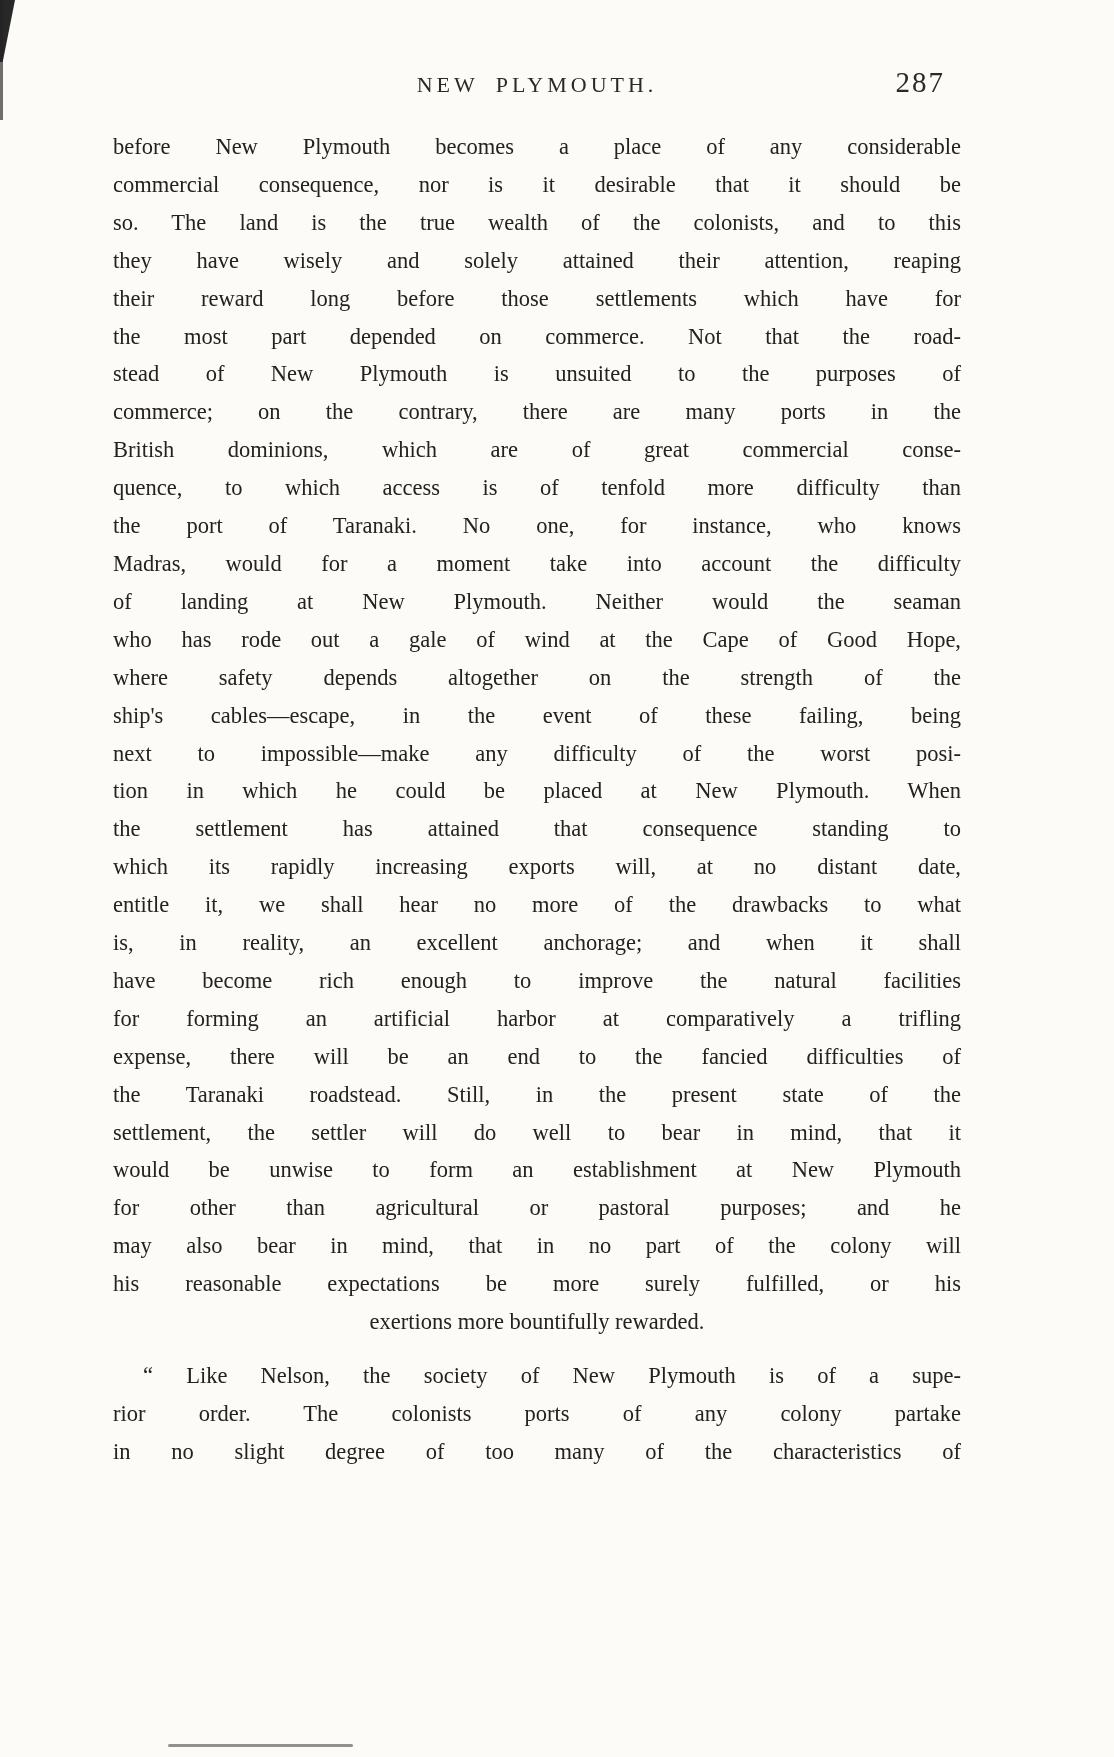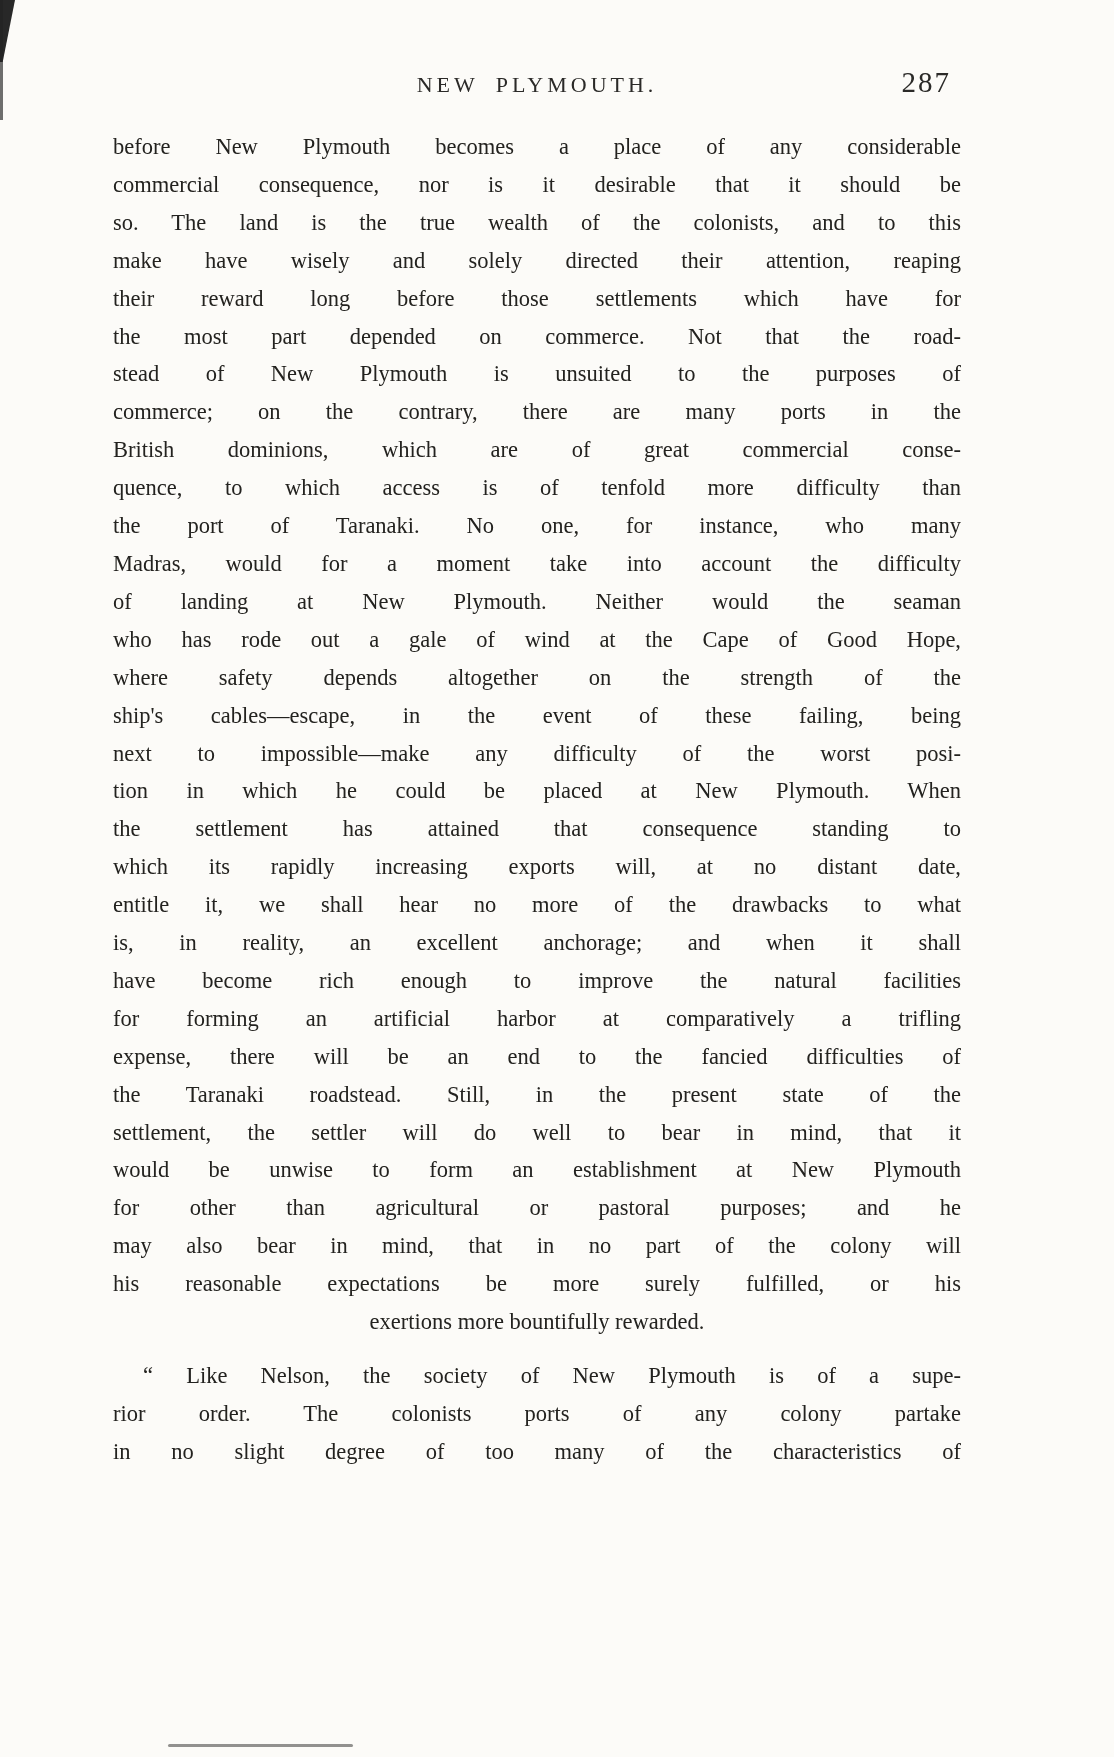--- a/index.html
+++ b/index.html
@@ -52,21 +52,21 @@
     left: 0; right: 0;
     top: 6px;
     text-align: center;
     font-size: 22px;
     letter-spacing: 4px;
     word-spacing: 8px;
     color: #2b2a28;
   }
   .header-page-number {
     position: absolute;
-    right: 10px; top: 0;
+    right: 16px; top: 0;
     font-size: 29px;
     letter-spacing: 2px;
     color: #2b2a28;
   }
   .text-body {
     position: absolute;
     left: 113px; top: 128px;
     width: 848px;
   }
   .paragraph { margin: 0; }
@@ -98,28 +98,28 @@
   <div class="header">
     <div class="header-title">NEW  PLYMOUTH.</div>
     <div class="header-page-number">287</div>
   </div>
 
   <div class="text-body">
       <div class="paragraph">
         <div class="line just">before New Plymouth becomes a place of any considerable</div>
         <div class="line just">commercial consequence, nor is it desirable that it should be</div>
         <div class="line just">so.  The land is the true wealth of the colonists, and to this</div>
-        <div class="line just">make have wisely and solely directed their attention, reaping</div>
+        <div class="line just">they have wisely and solely attained their attention, reaping</div>
         <div class="line just">their reward long before those settlements which have for</div>
         <div class="line just">the most part depended on commerce.  Not that the road-</div>
         <div class="line just">stead of New Plymouth is unsuited to the purposes of</div>
         <div class="line just">commerce; on the contrary, there are many ports in the</div>
         <div class="line just">British dominions, which are of great commercial conse-</div>
         <div class="line just">quence, to which access is of tenfold more difficulty than</div>
-        <div class="line just">the port of Taranaki.  No one, for instance, who many</div>
+        <div class="line just">the port of Taranaki.  No one, for instance, who knows</div>
         <div class="line just">Madras, would for a moment take into account the difficulty</div>
         <div class="line just">of landing at New Plymouth.  Neither would the seaman</div>
         <div class="line just">who has rode out a gale of wind at the Cape of Good Hope,</div>
         <div class="line just">where safety depends altogether on the strength of the</div>
         <div class="line just">ship's cables—escape, in the event of these failing, being</div>
         <div class="line just">next to impossible—make any difficulty of the worst posi-</div>
         <div class="line just">tion in which he could be placed at New Plymouth.  When</div>
         <div class="line just">the settlement has attained that consequence standing to</div>
         <div class="line just">which its rapidly increasing exports will, at no distant date,</div>
         <div class="line just">entitle it, we shall hear no more of the drawbacks to what</div>

